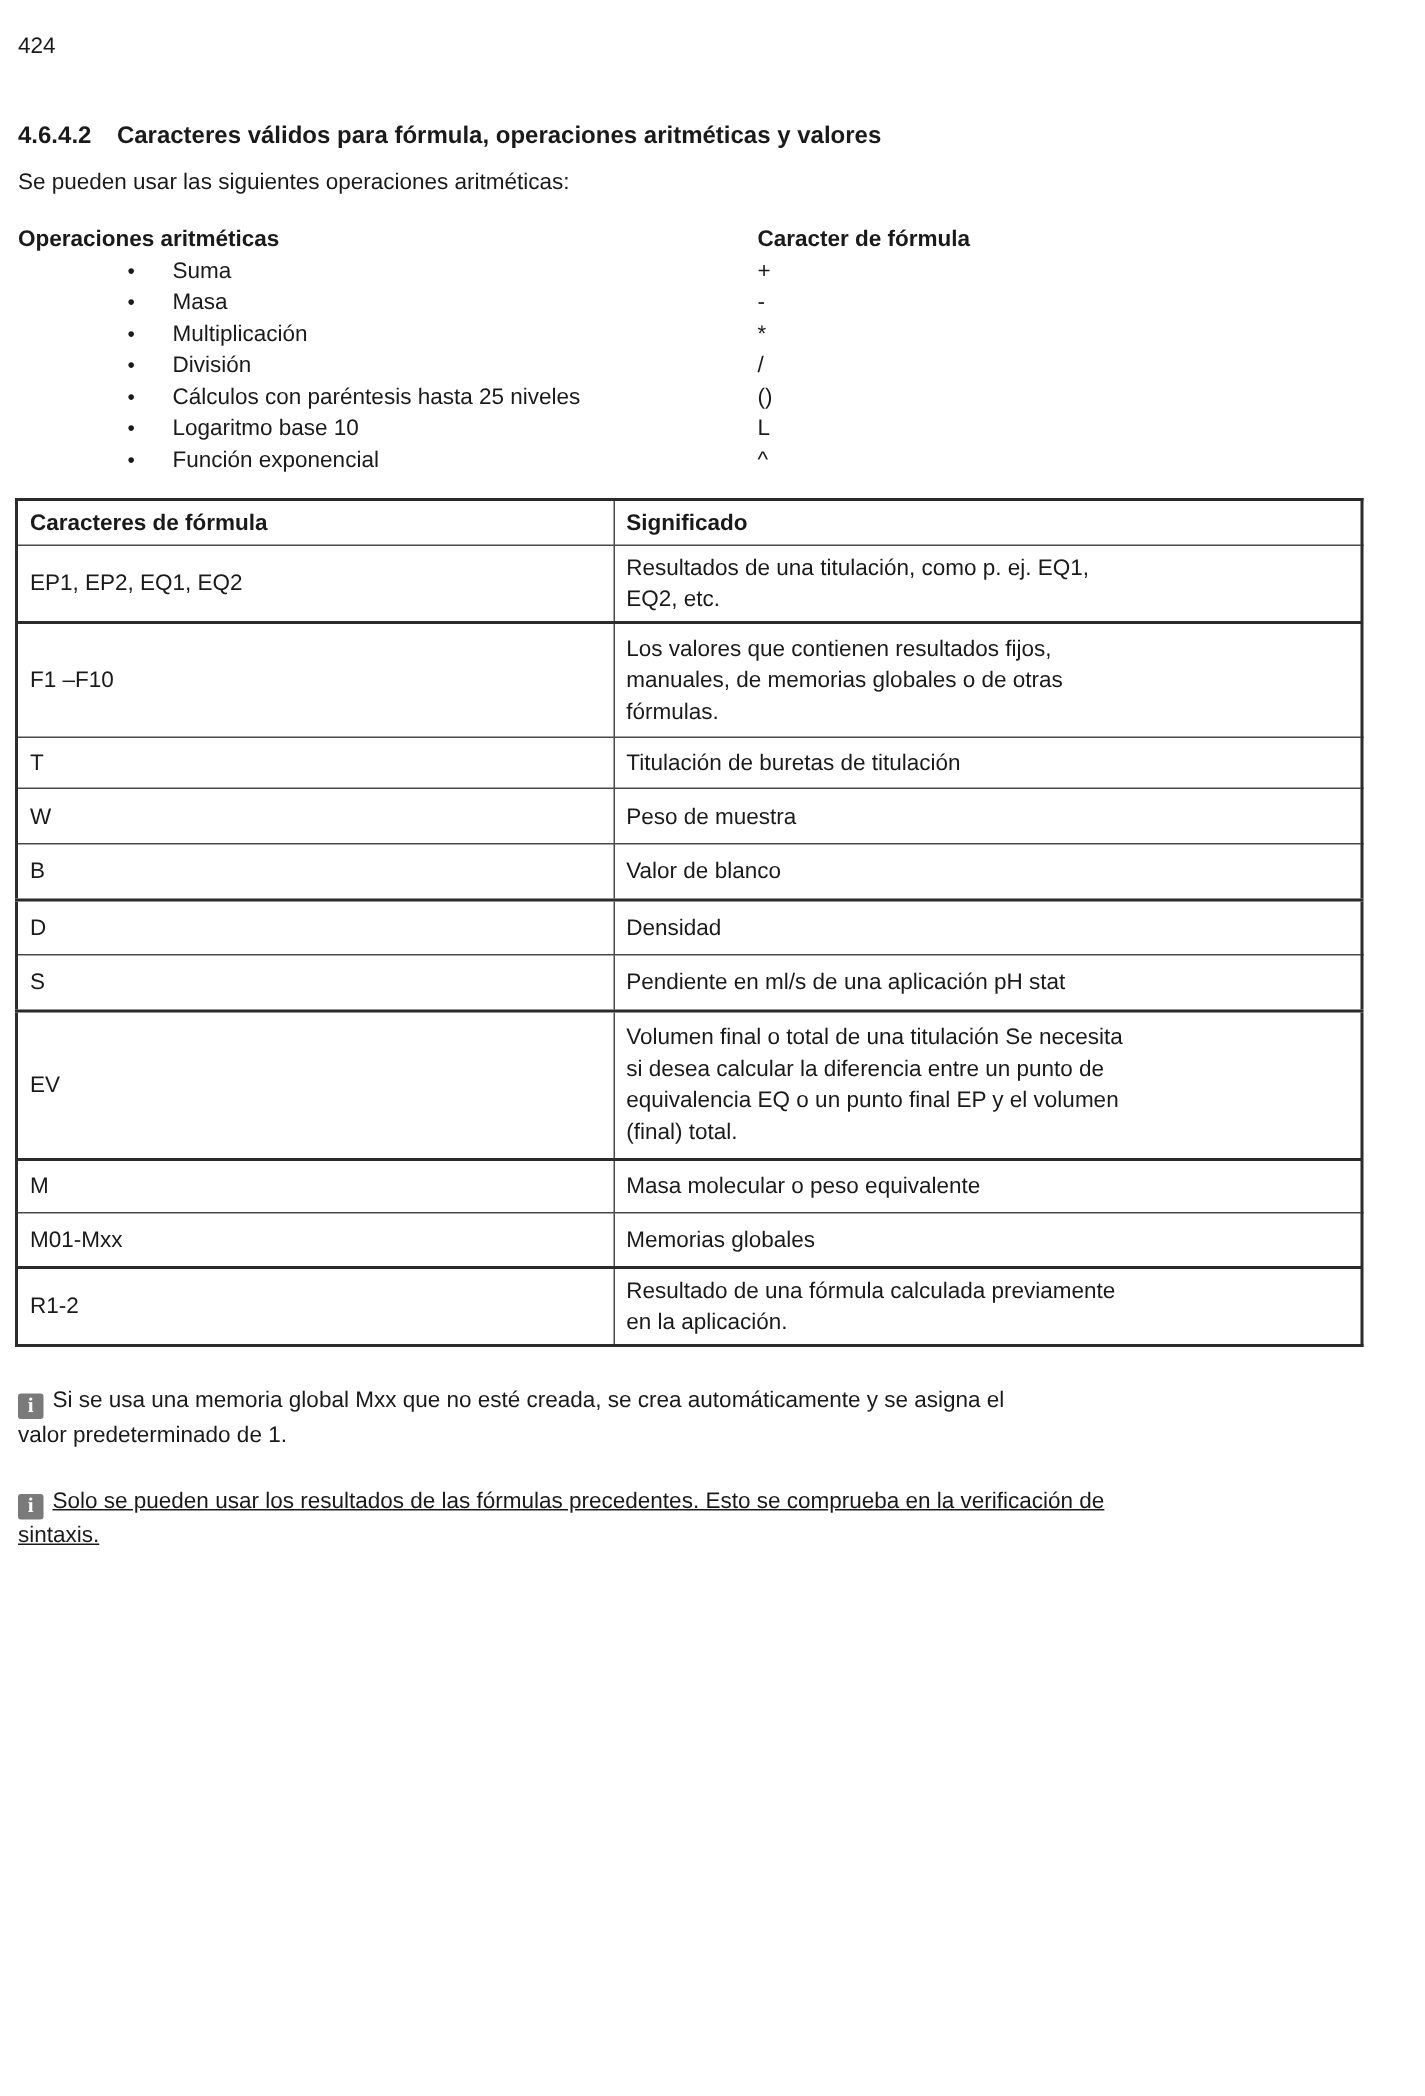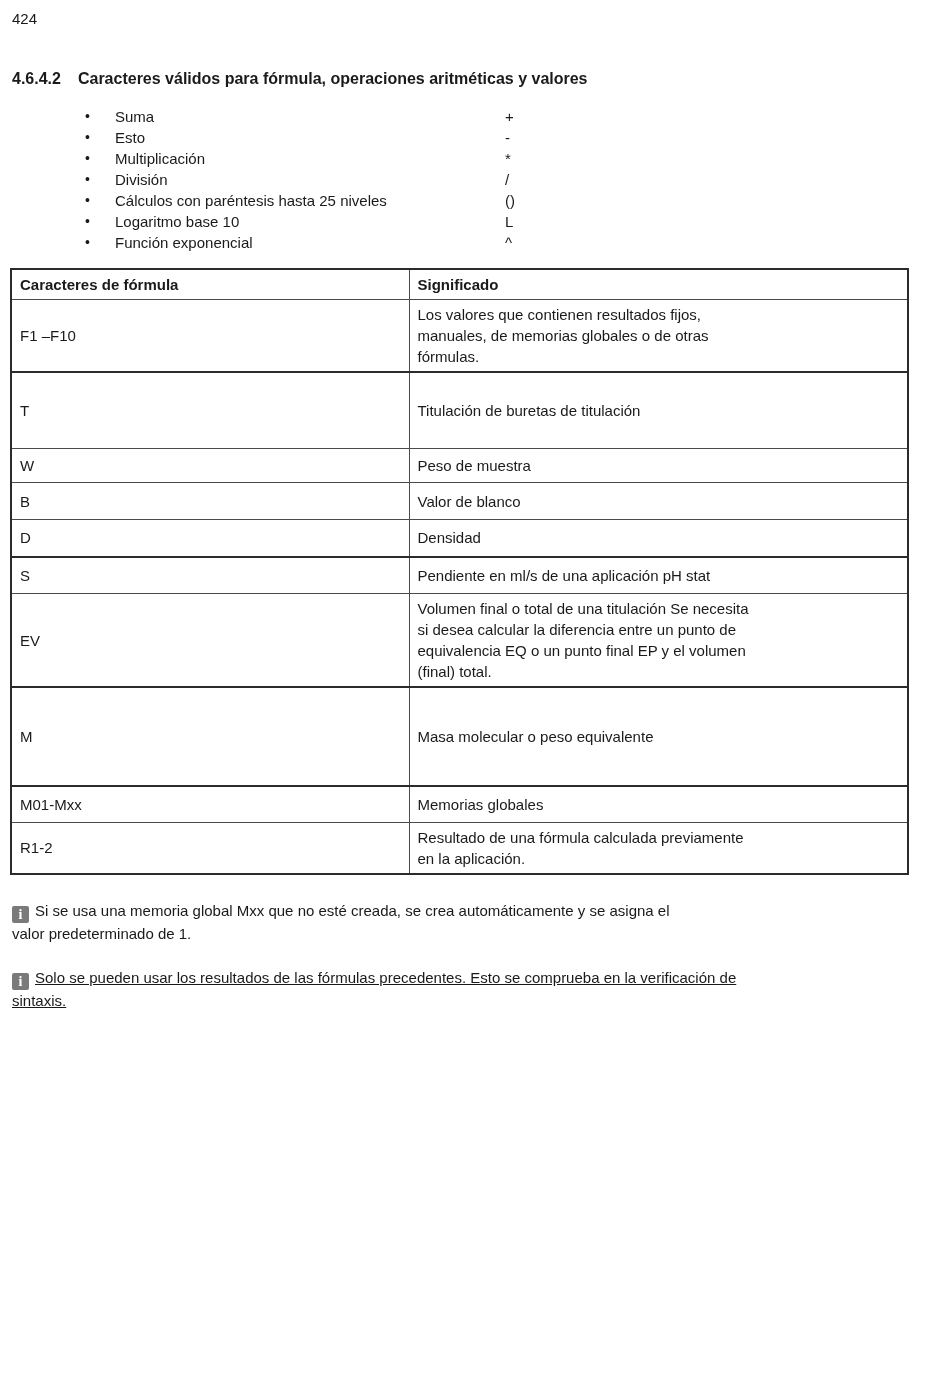--- a/index.html
+++ b/index.html
@@ -9,21 +9,21 @@
     --icon-bg:#7a7a7a;
     --icon-fg:#ffffff;
   }
   *{margin:0;padding:0;box-sizing:border-box;}
   html,body{background:#ffffff;}
   body{
     width:950px;height:1397px;overflow:hidden;
     font-family:"Liberation Sans","DejaVu Sans",sans-serif;
     color:var(--text);
   }
-  .page{width:950px;height:1397px;background:#ffffff;padding:8px 12px;}
+  .page{width:950px;height:1397px;background:#ffffff;padding:20px 12px;}
   .page-number{font-size:15px;line-height:21px;}
   .section-heading{margin-top:39px;font-size:16px;line-height:21px;font-weight:bold;}
   .section-heading .sec-num{margin-right:17px;}
   .body-text{font-size:15px;line-height:21px;}
   .intro{margin-top:10px;}
   
   .ops{margin-top:17px;font-size:15px;}
   .ops-header{position:relative;line-height:21px;font-weight:bold;}
   .ops-header .ops-char{font-weight:bold;}
   .ops-char{position:absolute;left:493px;top:0;}
@@ -78,25 +78,30 @@
 <body>
 
 <div class="page">
 
   <div class="page-number">424</div>
 
   <h1 class="section-heading">
     <span class="sec-num">4.6.4.2</span><span>Caracteres válidos para fórmula, operaciones aritméticas y valores</span>
   </h1>
 
+  <p class="body-text intro">Se pueden usar las siguientes operaciones aritméticas:</p>
 
   <div class="ops">
+    <div class="ops-header">
+      <span>Operaciones aritméticas</span>
+      <span class="ops-char">Caracter de fórmula</span>
+    </div>
     <div id="ops-items">
         <div class="ops-item"><span class="bullet">•</span><span class="ops-label">Suma</span><span class="ops-char">+</span></div>
-        <div class="ops-item"><span class="bullet">•</span><span class="ops-label">Esto</span><span class="ops-char">-</span></div>
+        <div class="ops-item"><span class="bullet">•</span><span class="ops-label">Masa</span><span class="ops-char">-</span></div>
         <div class="ops-item"><span class="bullet">•</span><span class="ops-label">Multiplicación</span><span class="ops-char">*</span></div>
         <div class="ops-item"><span class="bullet">•</span><span class="ops-label">División</span><span class="ops-char">/</span></div>
         <div class="ops-item"><span class="bullet">•</span><span class="ops-label">Cálculos con paréntesis hasta 25 niveles</span><span class="ops-char">()</span></div>
         <div class="ops-item"><span class="bullet">•</span><span class="ops-label">Logaritmo base 10</span><span class="ops-char">L</span></div>
         <div class="ops-item"><span class="bullet">•</span><span class="ops-label">Función exponencial</span><span class="ops-char">^</span></div>
       </div>
   </div>
 
 
   <table class="formula-table">
@@ -104,20 +109,25 @@
         <col class="c1">
         <col class="c2">
       </colgroup>
     <thead>
       <tr>
         <th>Caracteres de fórmula</th>
         <th>Significado</th>
       </tr>
     </thead>
     <tbody id="table-body">
+        <tr>
+          <td class="char-cell">EP1, EP2, EQ1, EQ2</td>
+          <td class="meaning-cell">Resultados de una titulación, como p. ej. EQ1,
+EQ2, etc.</td>
+        </tr>
         <tr>
           <td class="char-cell">F1 –F10</td>
           <td class="meaning-cell">Los valores que contienen resultados fijos,
 manuales, de memorias globales o de otras
 fórmulas.</td>
         </tr>
         <tr>
           <td class="char-cell">T</td>
           <td class="meaning-cell">Titulación de buretas de titulación</td>
         </tr>

